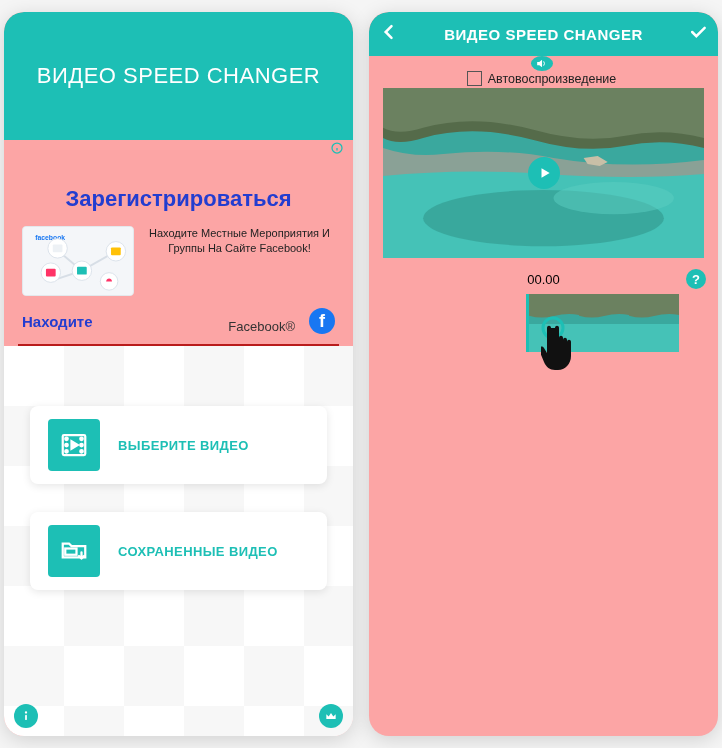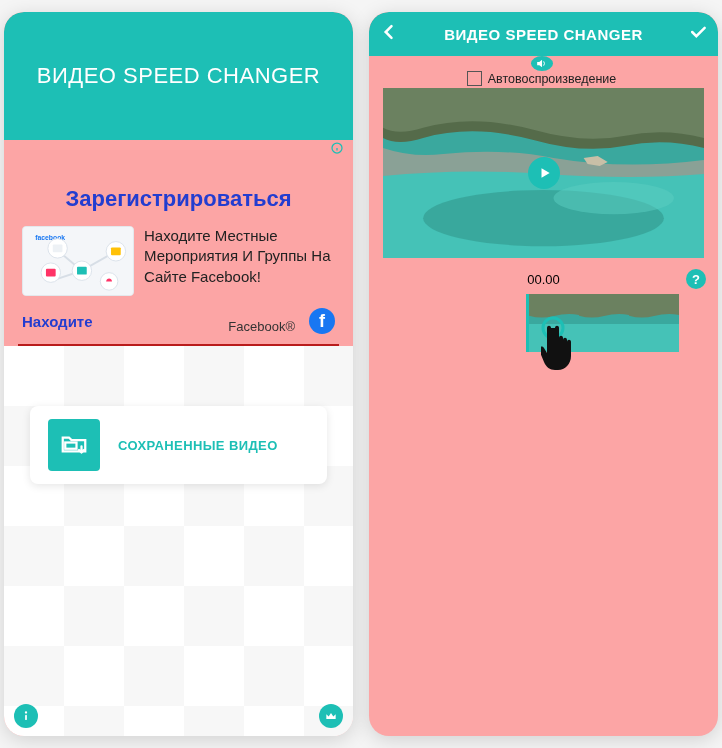--- a/index.html
+++ b/index.html
@@ -58,21 +58,21 @@
   .ad-body { display: flex; gap: 10px; }
   .ad-thumb {
     width: 112px; height: 70px;
     background: #f2f5f8;
     border: 1px solid #e4e8ec;
     border-radius: 4px;
     position: relative;
     overflow: hidden;
   }
   .ad-thumb svg { width: 100%; height: 100%; }
-  .ad-text { flex: 1; font-size: 15px; line-height: 1.35; color: #222; }
+  .ad-text { flex: 1; font-size: 11px; line-height: 1.35; color: #222; text-align: center; }
   .ad-bottom {
     display: flex; justify-content: space-between; align-items: center;
     margin-top: 12px;
   }
   .ad-open { color: #233DD0; font-size: 15px; font-weight: 700; }
   .ad-brand { font-size: 13px; color: #333; display: flex; align-items: flex-end; gap: 14px; }
   .fb-circle {
     width: 26px; height: 26px; border-radius: 50%;
     background: #1877F2; color: #fff;
     display: flex; align-items: center; justify-content: center;
@@ -236,20 +236,35 @@
     <div class="ad-bottom">
       <span class="ad-open">Находите</span>
       <span class="ad-brand">
         <span>Facebook®</span>
         <span class="fb-circle">f</span>
       </span>
     </div>
   </div>
 
   <div class="bg-pattern">
+    <div class="menu-btn">
+      <div class="menu-icon">
+        <svg viewBox="0 0 24 24" fill="none" stroke="#fff" stroke-width="1.8">
+          <rect x="3" y="4" width="18" height="16" rx="1"></rect>
+          <circle cx="6" cy="7" r="1" fill="#fff"></circle>
+            <circle cx="6" cy="12" r="1" fill="#fff"></circle>
+            <circle cx="6" cy="17" r="1" fill="#fff"></circle>
+          <circle cx="18" cy="7" r="1" fill="#fff"></circle>
+            <circle cx="18" cy="12" r="1" fill="#fff"></circle>
+            <circle cx="18" cy="17" r="1" fill="#fff"></circle>
+          <polygon points="10,9 15,12 10,15" fill="#fff"></polygon>
+        </svg>
+      </div>
+      <span class="menu-label">ВЫБЕРИТЕ ВИДЕО</span>
+    </div>
 
     <div class="menu-btn">
       <div class="menu-icon">
         <svg viewBox="0 0 24 24" fill="none" stroke="#fff" stroke-width="1.8">
           <path d="M3 6 h5 l2 2 h11 v9 H3 z"></path>
           <rect x="5" y="10" width="9" height="5" fill="none"></rect>
           <path d="M18 13 v5 m-2 -2 l2 2 l2 -2" stroke-linecap="round"></path>
         </svg>
       </div>
       <span class="menu-label">СОХРАНЕННЫЕ ВИДЕО</span>

